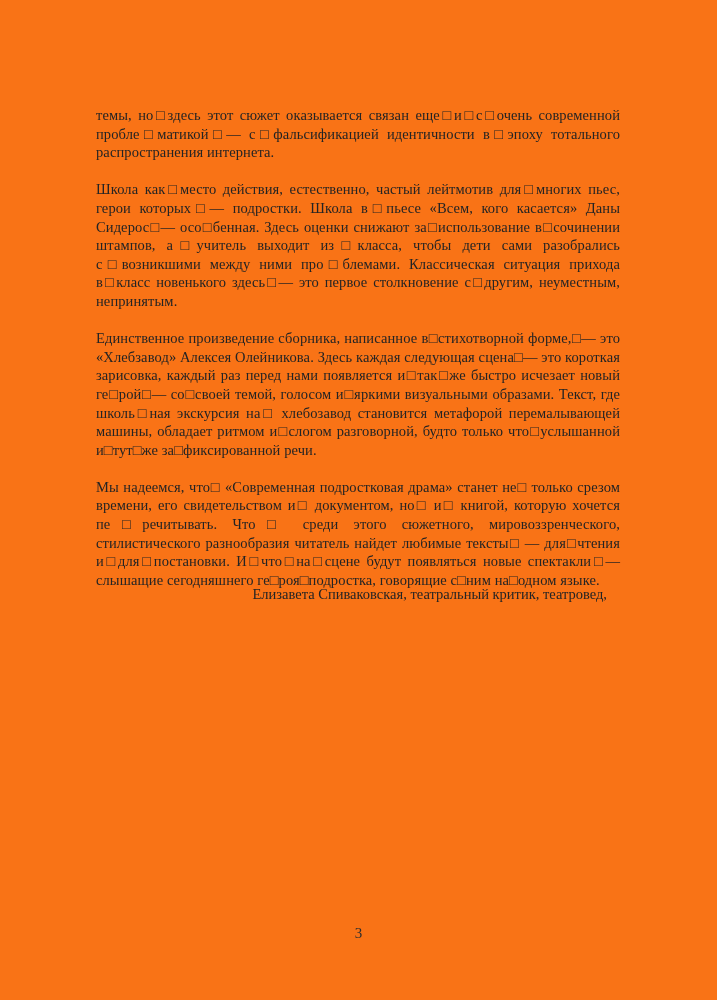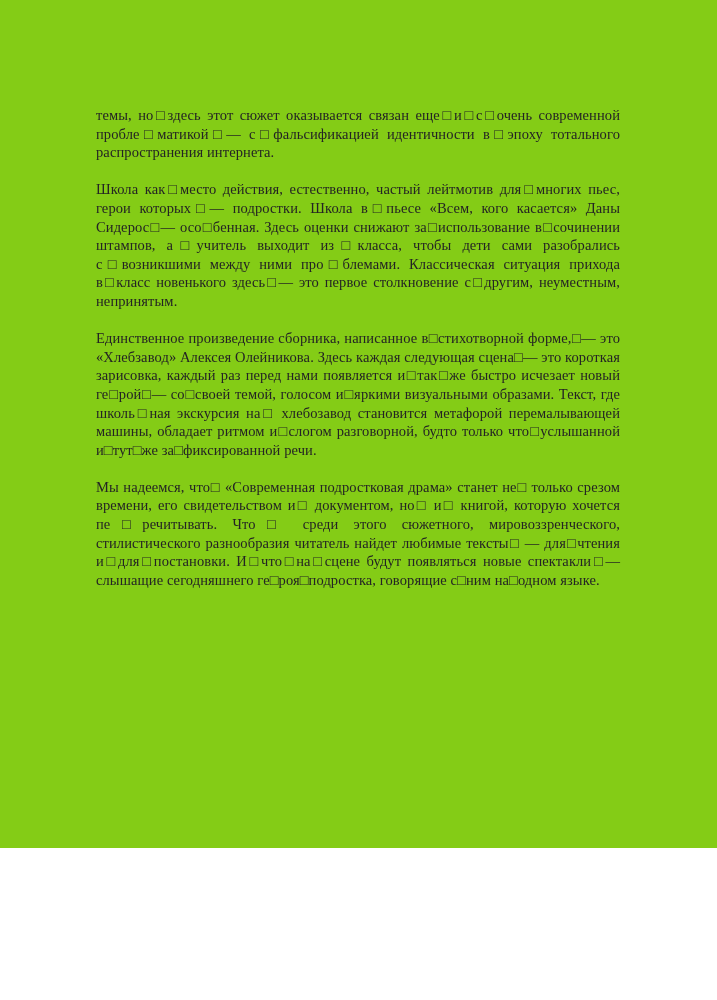--- a/index.html
+++ b/index.html
@@ -3,22 +3,22 @@
 <meta charset="utf-8">
 <style>
   html, body {
     margin: 0;
     padding: 0;
     background: #ffffff;
   }
   .page {
     position: relative;
     width: 717px;
-    height: 848px;
-    background: #84cc16;
+    height: 1000px;
+    background: #f97316;
     overflow: hidden;
     font-family: "Liberation Serif", "DejaVu Serif", serif;
     color: #242424;
   }
   .text-block {
     position: absolute;
     left: 96px;
     top: 106px;
     width: 524px;
   }
@@ -56,17 +56,18 @@
 <div class="page">
 
   <div class="text-block">
     <p>темы, но□здесь этот сюжет оказывается связан еще□и□с□очень современной пробле□матикой□— с□фальсификацией идентичности в□эпоху тотального распространения интернета.</p>
     <p>Школа как□место действия, естественно, частый лейтмотив для□многих пьес, герои которых□— подростки. Школа в□пьесе «Всем, кого касается» Даны Сидерос□— осо□бенная. Здесь оценки снижают за□использование в□сочинении штампов, а□учитель выходит из□класса, чтобы дети сами разобрались с□возникшими между ними про□блемами. Классическая ситуация прихода в□класс новенького здесь□— это первое столкновение с□другим, неуместным, непринятым.</p>
     <p>Единственное произведение сборника, написанное в□стихотворной форме,□— это «Хлебзавод» Алексея Олейникова. Здесь каждая следующая сцена□— это короткая зарисовка, каждый раз перед нами появляется и□так□же быстро исчезает новый ге□рой□— со□своей темой, голосом и□яркими визуальными образами. Текст, где школь□ная экскурсия на□ хлебозавод становится метафорой перемалывающей машины, обладает ритмом и□слогом разговорной, будто только что□услышанной и□тут□же за□фиксированной речи.</p>
     <p>Мы надеемся, что□ «Современная подростковая драма» станет не□ только срезом времени, его свидетельством и□ документом, но□ и□ книгой, которую хочется пе□речитывать. Что□ среди этого сюжетного, мировоззренческого, стилистического разнообразия читатель найдет любимые тексты□ — для□чтения и□для□постановки. И□что□на□сцене будут появляться новые спектакли□— слышащие сегодняшнего ге□роя□подростка, говорящие с□ним на□одном языке.</p>
   </div>
 
   <div class="signature">
+    <div>Елизавета Спиваковская, театральный критик, театровед,</div>
   </div>
 
   <div class="folio">3</div>
 
 </div>
 
 </body></html>

